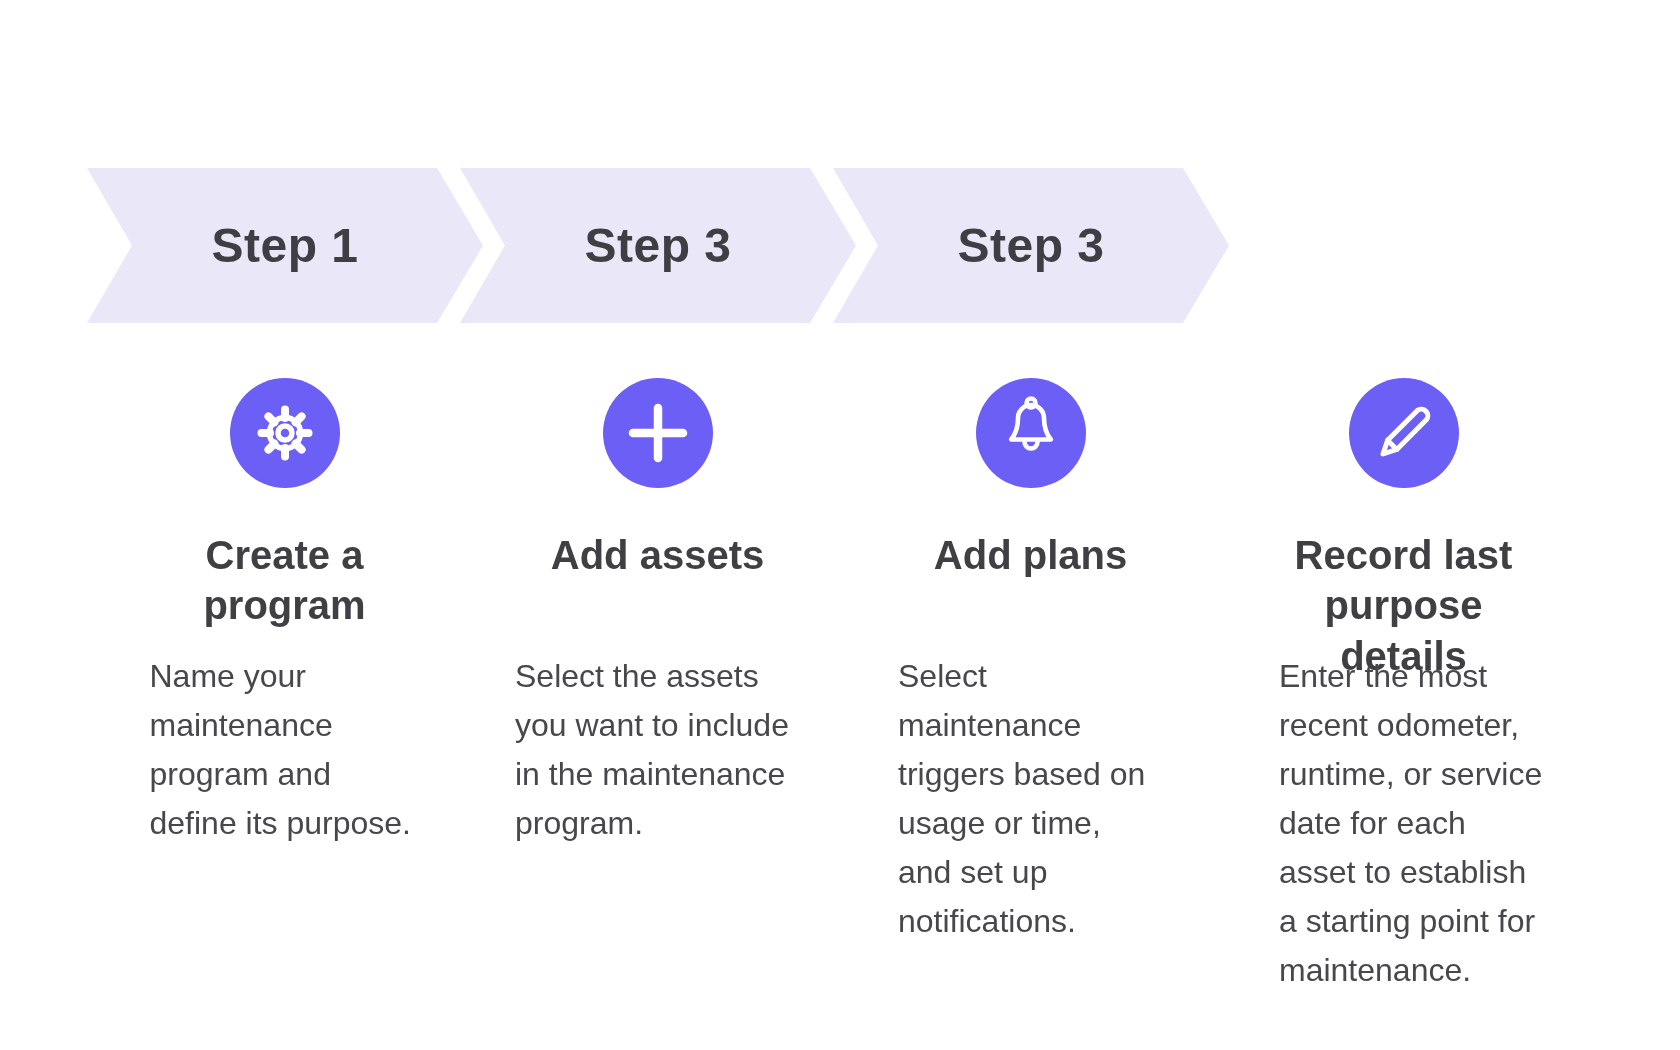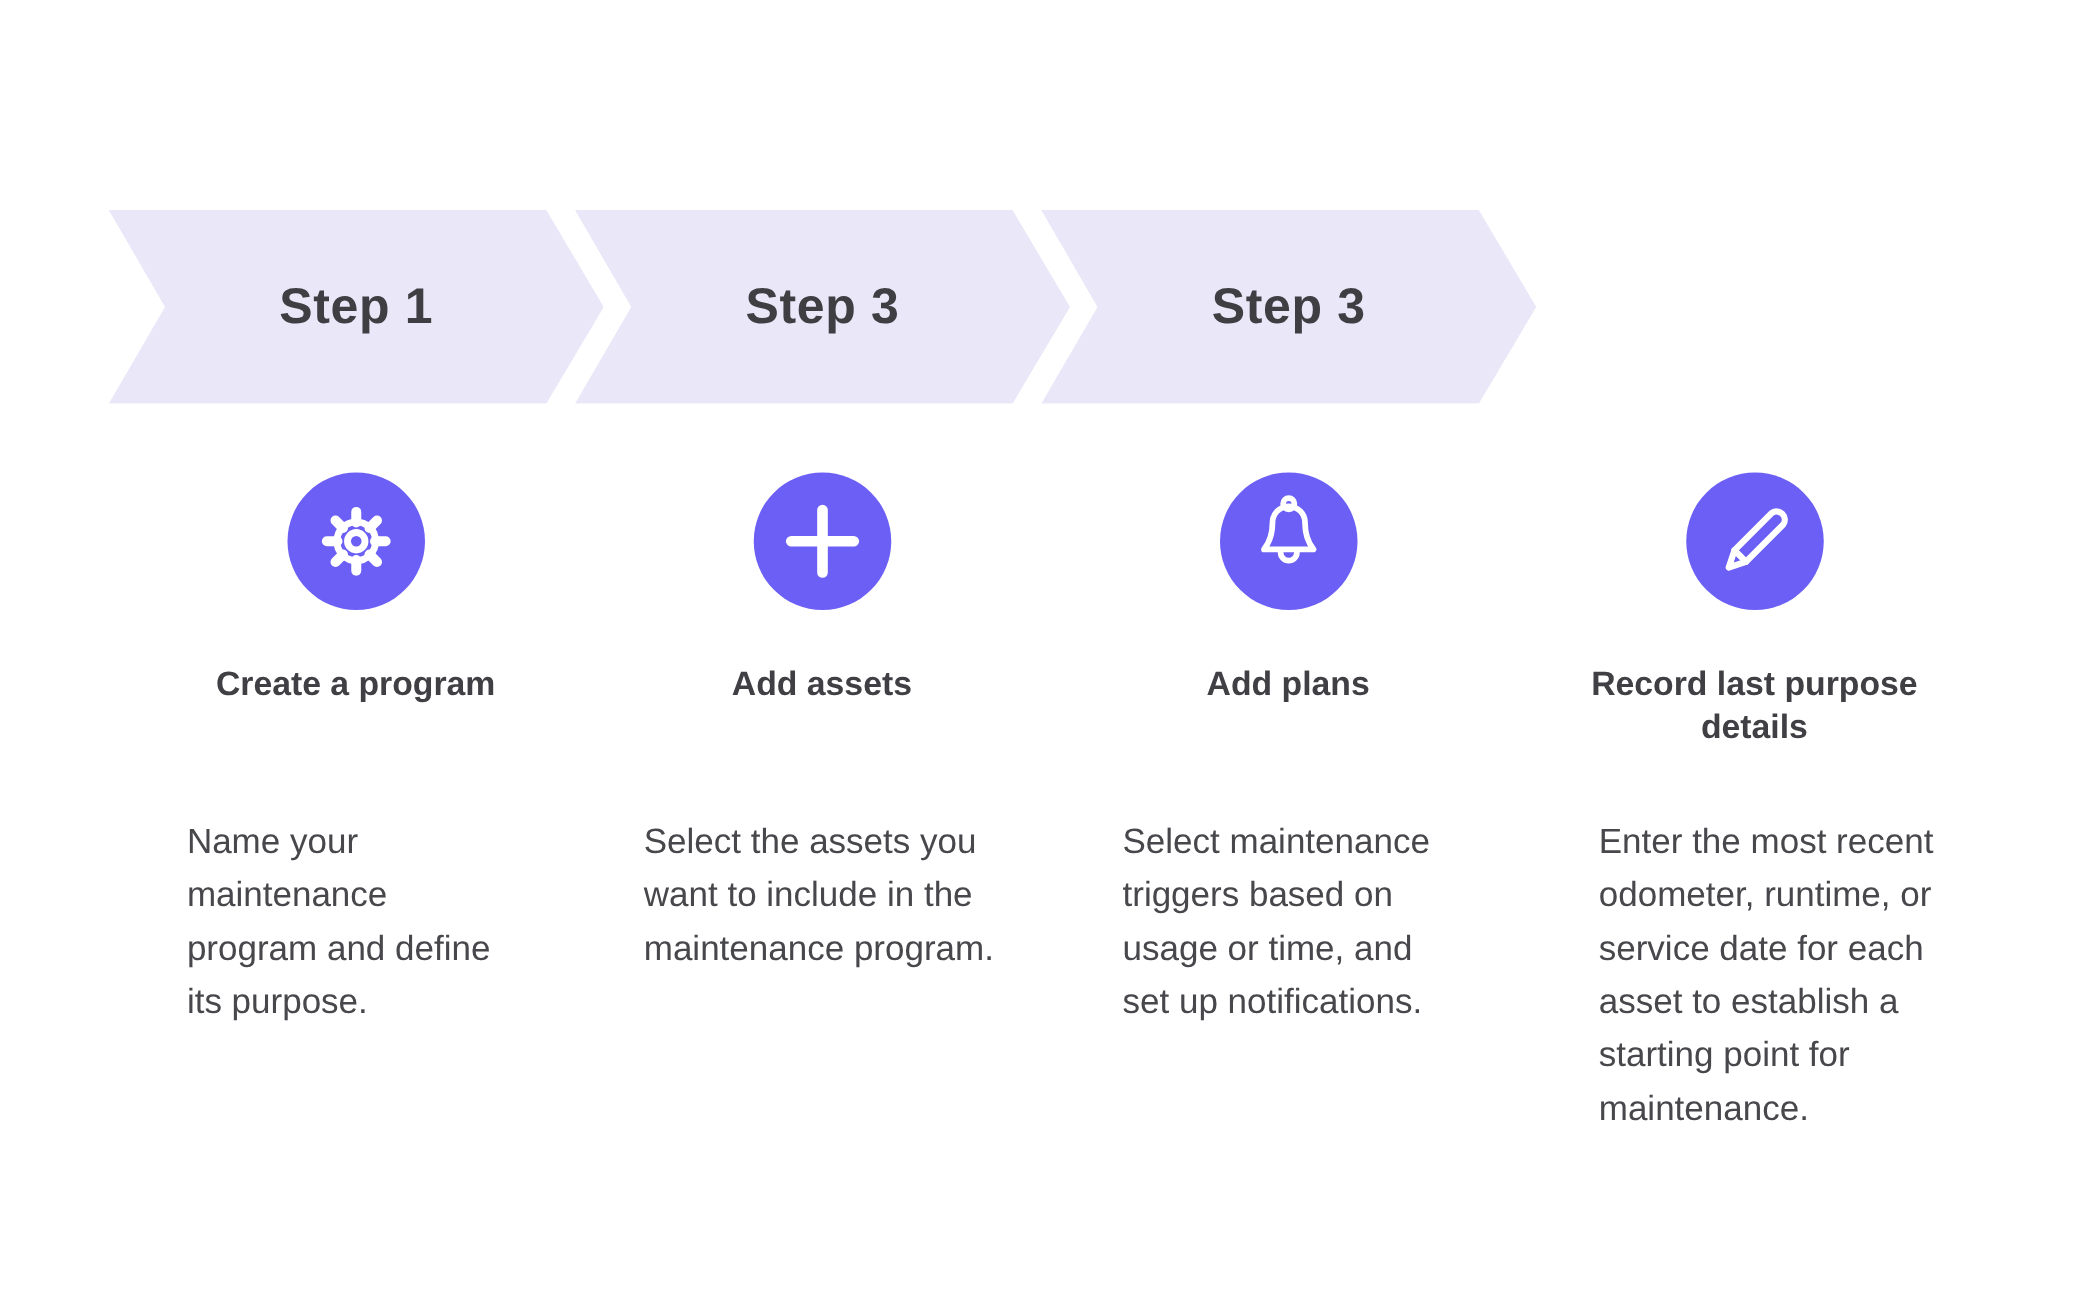--- a/index.html
+++ b/index.html
@@ -23,21 +23,21 @@
     height: 155px;
     background: var(--banner-bg, #E9E7F8);
     clip-path: polygon(0 0, calc(100% - 46px) 0, 100% 50%, calc(100% - 46px) 100%, 0 100%, 45px 50%);
     display: flex;
     align-items: center;
     justify-content: center;
     flex: 0 0 auto;
   }
   .chev + .chev { margin-left: -23px; }
   .chev .step-label {
-    font-size: 40px;
+    font-size: 48px;
     font-weight: bold;
     color: var(--step-text, #3E3E43);
     letter-spacing: 0.5px;
   }
 
   
   .cols {
     display: grid;
     grid-template-columns: repeat(4, 373px);
     padding-left: 98px;
@@ -52,29 +52,29 @@
     flex: 0 0 auto;
   }
   .icon-circle svg { display: block; }
   .title-box {
     height: 122px;
     margin-top: 42px;
     display: flex;
     justify-content: center;
   }
   .title {
-    font-size: 27px;
+    font-size: 40px;
     font-weight: bold;
     line-height: 1.26;
     text-align: center;
     color: var(--heading-text, #3F3F44);
     max-width: 262px;
   }
   .desc {
-    font-size: 28px;
+    font-size: 32px;
     line-height: 1.53;
     text-align: left;
     color: var(--body-text, #47474C);
   }
   .col:nth-child(1) .desc { max-width: 270px; }
   .col:nth-child(2) .desc { max-width: 285px; }
   .col:nth-child(3) .desc { max-width: 265px; }
   .col:nth-child(4) .desc { max-width: 270px; margin-left: 21px; }
 </style>
 </head>

